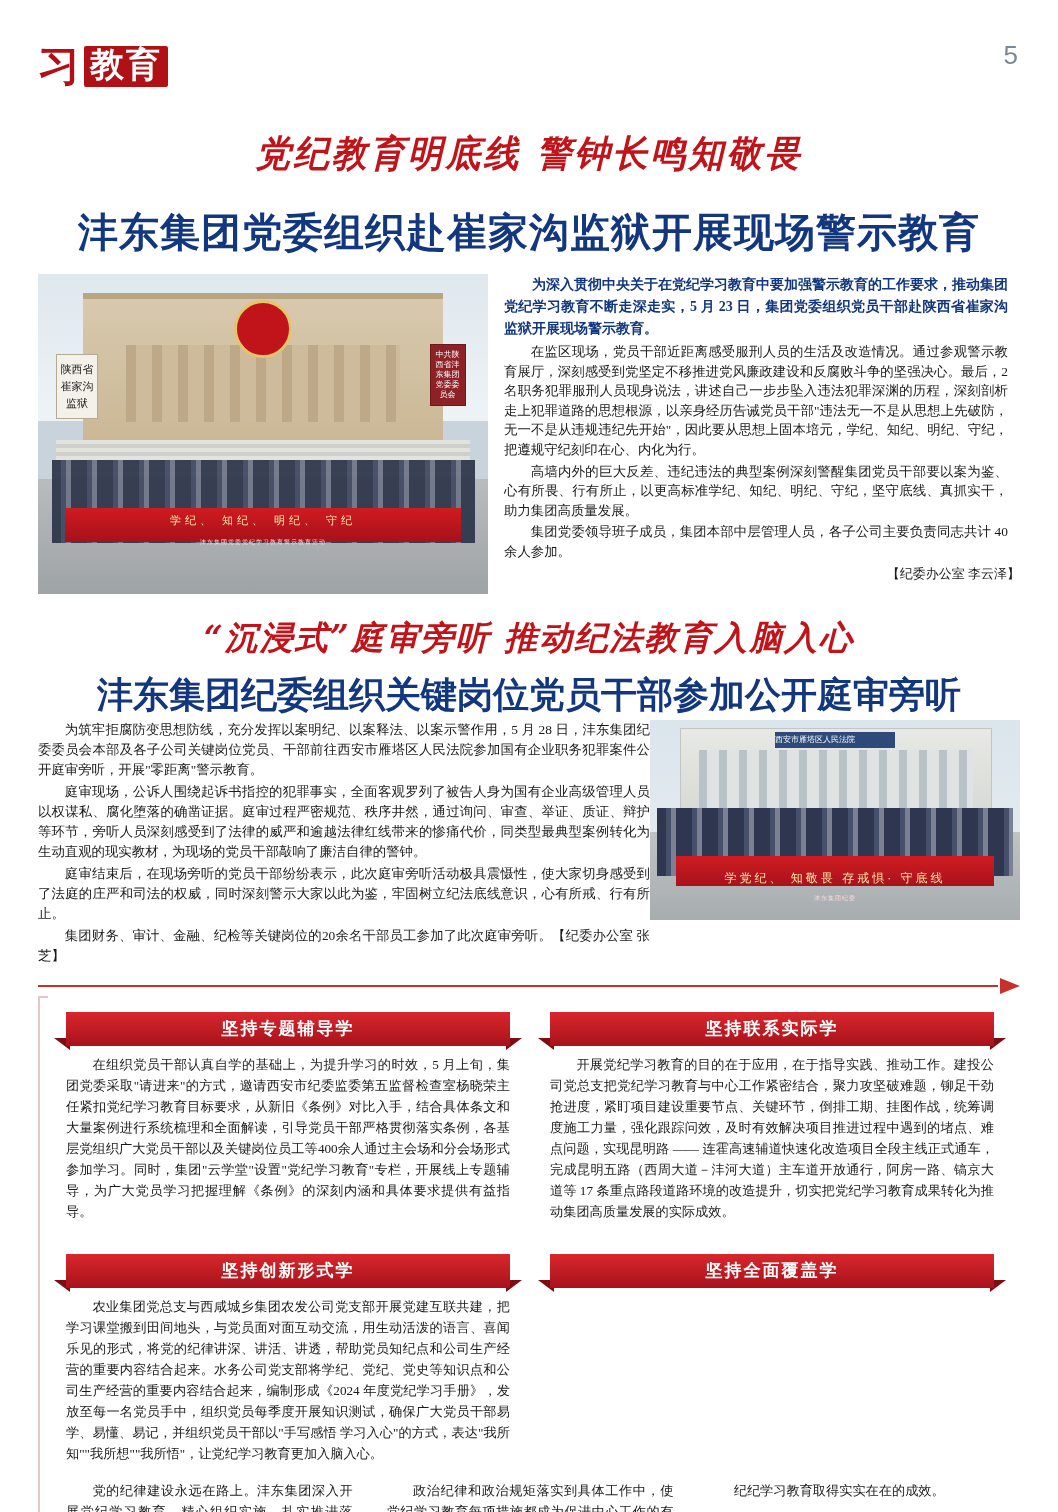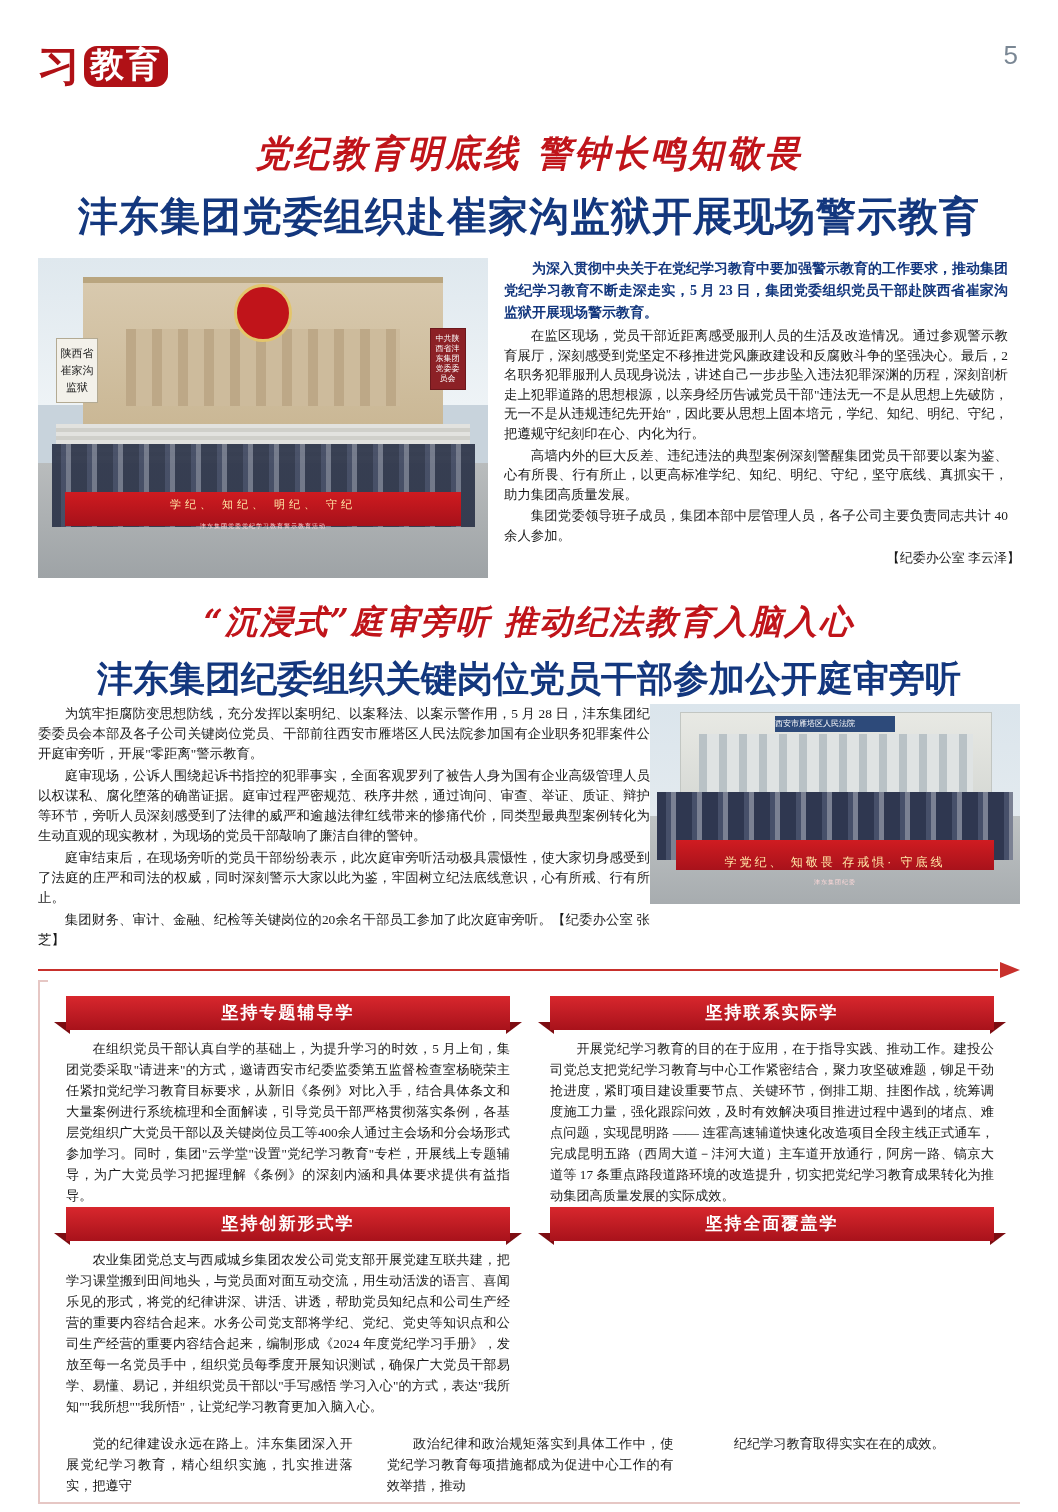--- a/index.html
+++ b/index.html
@@ -43,21 +43,21 @@
     font-family: "Liberation Serif", serif;
     letter-spacing: 0;
   }
   .mast-logo .stamp {
     background: #b01116;
     color: #fff;
     font-size: 34px;
     font-weight: bold;
     padding: 2px 6px 5px 6px;
     line-height: 1;
-    border-radius: 13px;
+    border-radius: 2px;
     letter-spacing: 2px;
   }
   .page-num {
     position: absolute;
     right: 2px;
     top: 40px;
     font-size: 26px;
     color: #7a8794;
     font-family: "Liberation Sans", sans-serif;
   }
@@ -75,21 +75,21 @@
     white-space: nowrap;
     transform: scaleY(1.05);
   }
   .art1-title {
     text-align: center;
     color: #13377e;
     font-size: 40px;
     font-weight: bold;
     letter-spacing: 1px;
     font-family: "Liberation Sans", sans-serif;
-    margin-top: 12px;
+    margin-top: 28px;
     white-space: nowrap;
   }
 
   .art1-body {
     display: flex;
     margin-top: 14px;
     gap: 16px;
   }
   .photo {
     position: relative;
@@ -275,21 +275,21 @@
     margin-top: 2px;
     position: relative;
   }
   .bottom:before {
     content: "";
     position: absolute; left: -2px; top: -2px; width: 10px; height: 2px; background: #e6c7c4;
   }
   .grid2 {
     display: grid;
     grid-template-columns: 1fr 1fr;
-    gap: 1px 40px;
+    gap: 32px 40px;
     padding: 0 26px 0 26px;
   }
   .box-head {
     position: relative;
     height: 34px;
     margin-bottom: 8px;
   }
   .box-head .ribbon {
     position: absolute; left: 0; right: 0; top: 0; height: 34px;
     background: linear-gradient(#d8272d, #a8121b);

